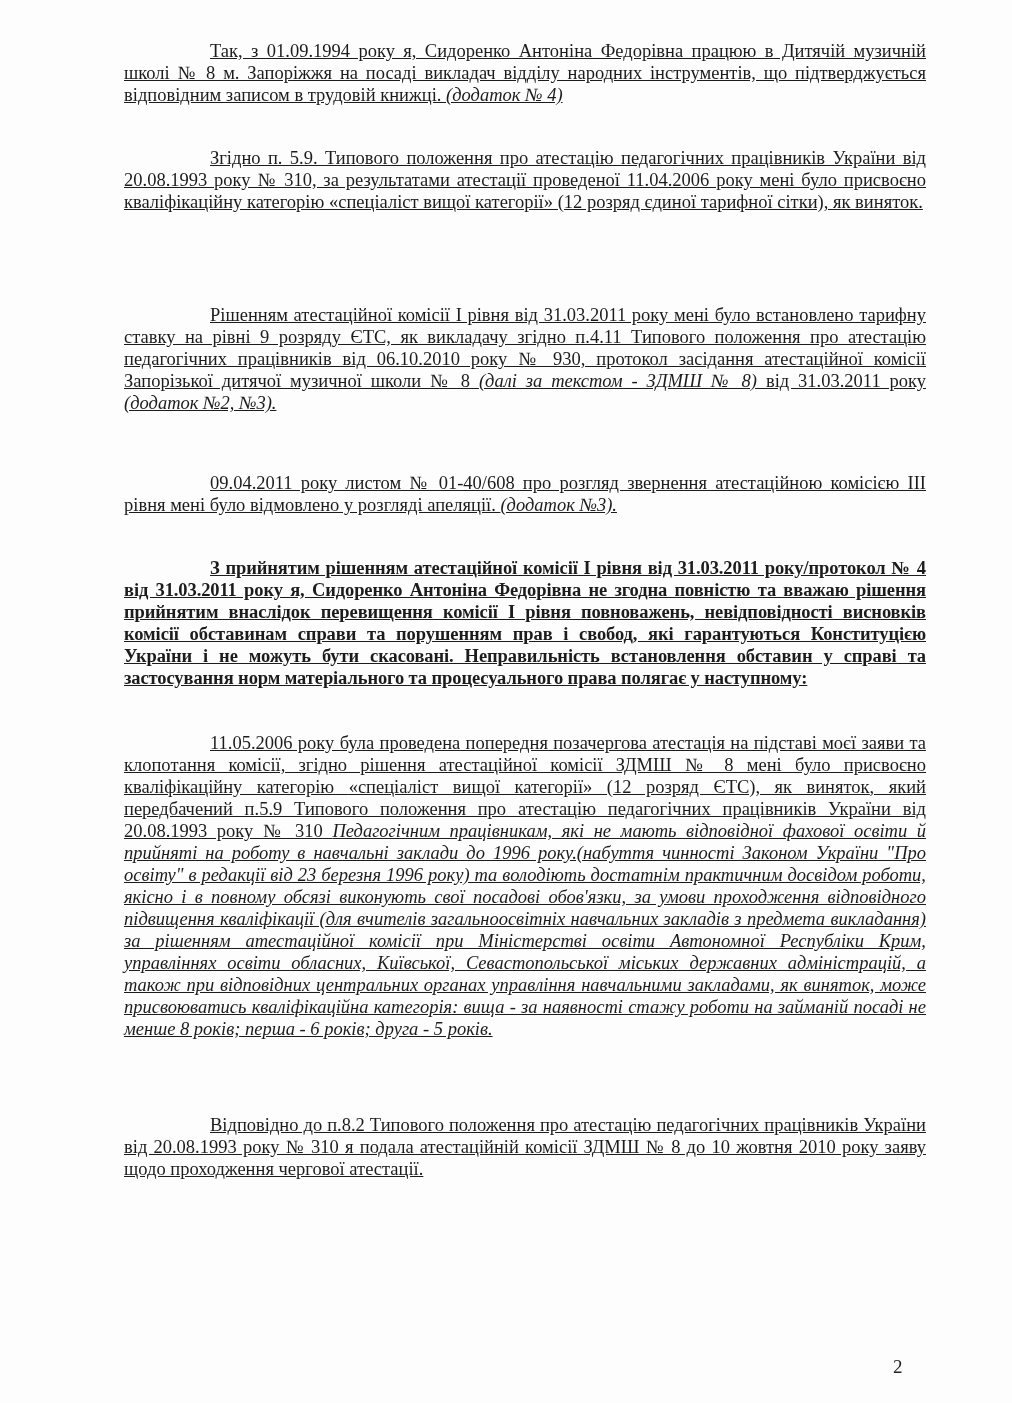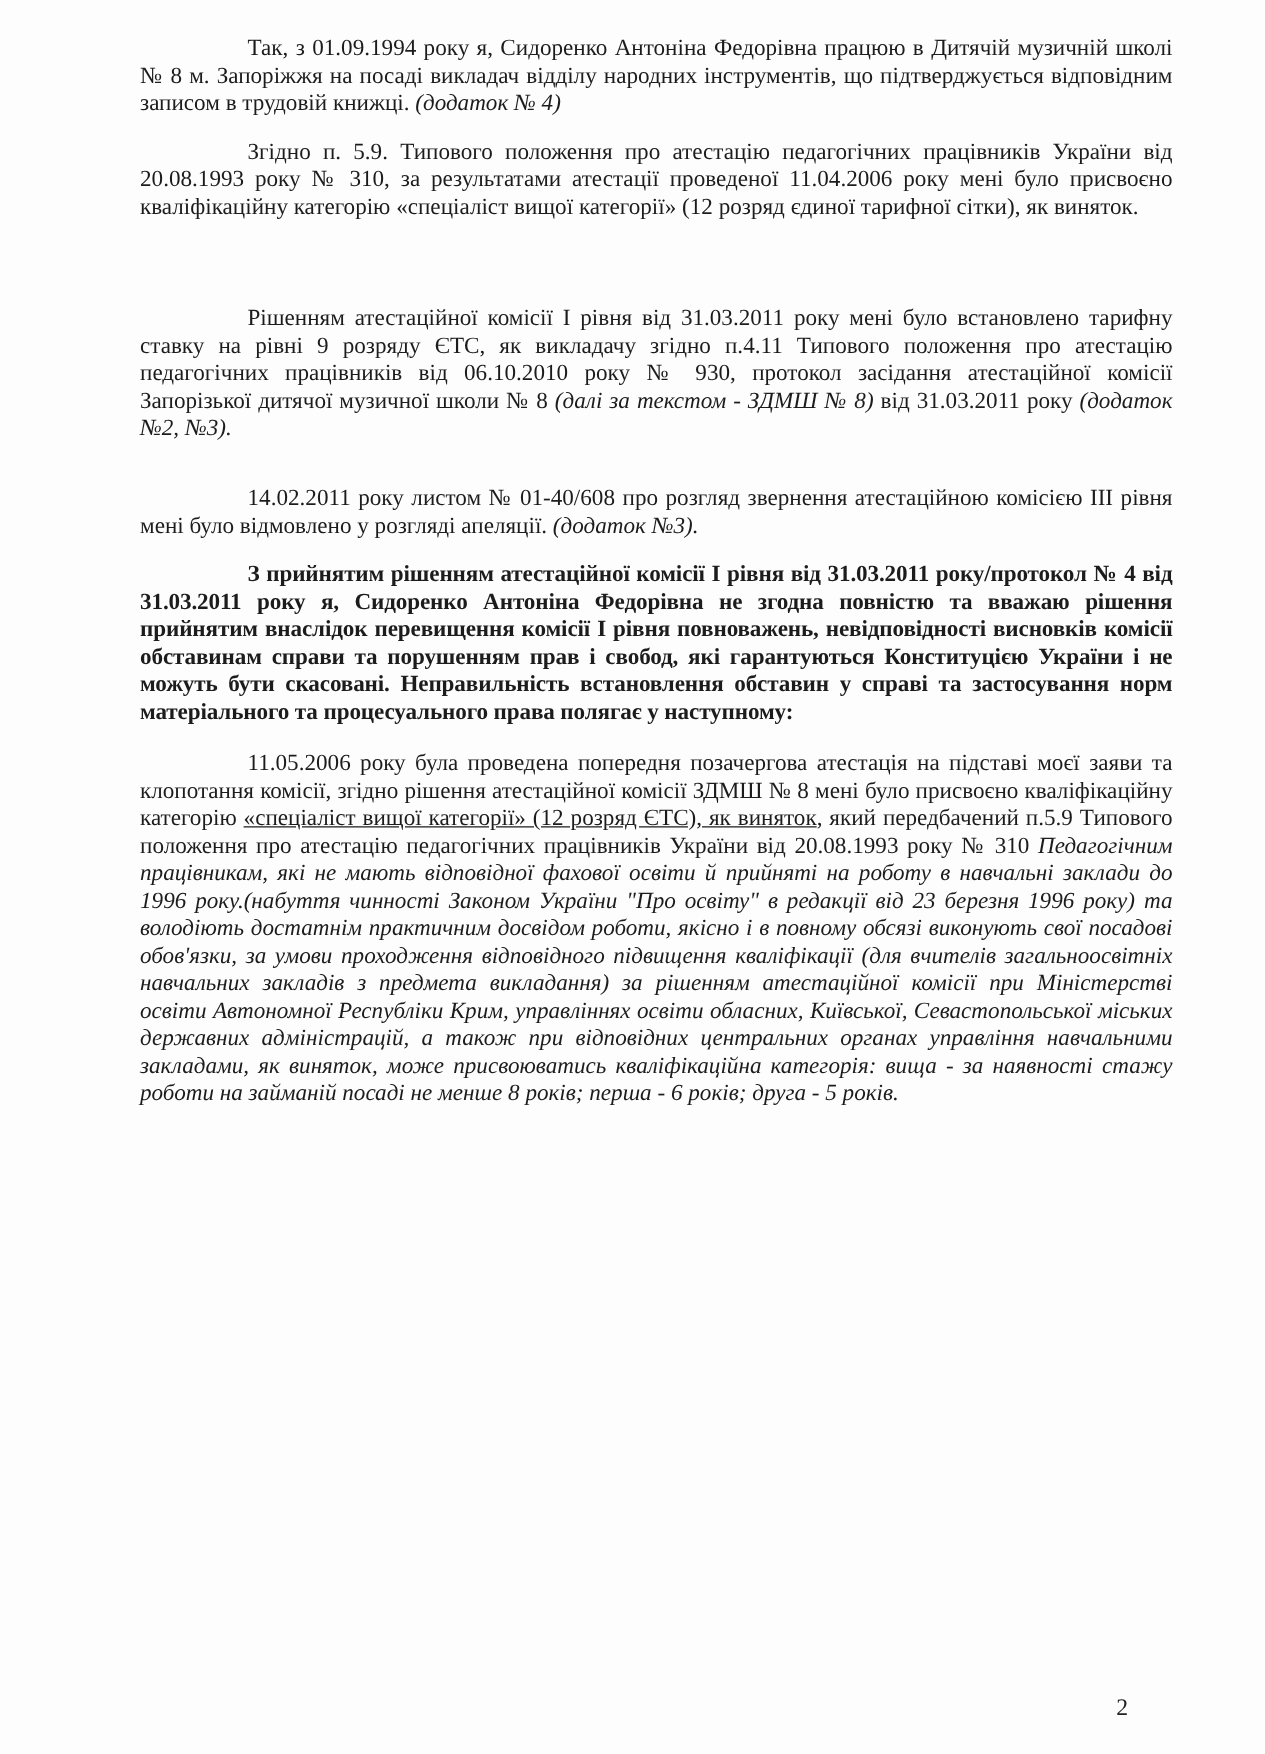--- a/index.html
+++ b/index.html
@@ -3,21 +3,21 @@
   <meta charset="utf-8">
   <style>
     html, body { margin: 0; padding: 0; background: #fdfdfd; }
     body { width: 1012px; height: 1403px; position: relative; overflow: hidden; }
     .page {
       position: absolute; left: 112px; top: 28px; width: 826px;
       font-family: "Liberation Serif", "DejaVu Serif", serif;
       font-size: 18.5px; line-height: 22px; color: #1c1c1c;
       text-align: justify;
     }
-    .para { margin: 0; text-indent: 86px; }
+    .para { margin: 12px; text-indent: 86px; text-decoration: underline; }
     .i { font-style: italic; }
     .u { text-decoration: underline; }
     .gap-s { height: 17px; }
     .gap-m { height: 19px; }
     .gap-l { height: 50px; }
     .para.bold { font-weight: bold; letter-spacing: -0.1px; }
     .page-number {
       position: absolute; left: 893px; top: 1356px;
       font-family: "Liberation Serif", "DejaVu Serif", serif;
       font-size: 19px; color: #222;
@@ -35,27 +35,30 @@
     <span>Згідно п. 5.9. Типового положення про атестацію педагогічних працівників України від 20.08.1993 року № 310, за результатами атестації проведеної 11.04.2006 року мені було присвоєно кваліфікаційну категорію «спеціаліст вищої категорії» (12 розряд єдиної тарифної сітки), як виняток.</span>
   </p>
   <div class="gap-l"></div>
   <div class="gap-s"></div>
   <p class="para">
     <span>Рішенням атестаційної комісії І рівня від 31.03.2011 року мені було встановлено тарифну ставку на рівні 9 розряду ЄТС, як викладачу згідно п.4.11 Типового положення про атестацію педагогічних працівників від 06.10.2010 року № 930, протокол засідання атестаційної комісії Запорізької дитячої музичної школи № 8 </span><span class="i">(далі за текстом - ЗДМШ № 8)</span><span> від 31.03.2011 року </span><span class="i">(додаток №2, №3).</span>
   </p>
   <div class="gap-s"></div>
   <div class="gap-s"></div>
   <p class="para">
-    <span>14.02.2011 року листом № 01-40/608 про розгляд звернення атестаційною комісією ІІІ рівня мені було відмовлено у розгляді апеляції. </span><span class="i">(додаток №3).</span>
+    <span>09.04.2011 року листом № 01-40/608 про розгляд звернення атестаційною комісією ІІІ рівня мені було відмовлено у розгляді апеляції. </span><span class="i">(додаток №3).</span>
   </p>
   <div class="gap-s"></div>
   <p class="para bold">
     <span>З прийнятим рішенням атестаційної комісії І рівня від 31.03.2011 року/протокол № 4 від 31.03.2011 року  я, Сидоренко Антоніна Федорівна не згодна повністю та вважаю рішення прийнятим внаслідок перевищення комісії І рівня повноважень, невідповідності висновків комісії обставинам справи та порушенням прав і свобод, які гарантуються Конституцією України і не  можуть  бути скасовані. Неправильність встановлення обставин у справі та застосування норм матеріального та процесуального права полягає у наступному:</span>
   </p>
   <div class="gap-m"></div>
   <p class="para">
     <span>11.05.2006 року була проведена попередня позачергова атестація на підставі моєї заяви та клопотання комісії, згідно рішення атестаційної комісії ЗДМШ № 8 мені було присвоєно кваліфікаційну категорію </span><span class="u">«спеціаліст вищої категорії» (12 розряд ЄТС), як виняток</span><span>, який передбачений п.5.9 Типового положення про атестацію педагогічних працівників України від 20.08.1993 року № 310 </span><span class="i">Педагогічним  працівникам, які не мають відповідної фахової освіти й прийняті на роботу в навчальні заклади до 1996 року.(набуття чинності Законом України "Про освіту" в редакції від 23 березня 1996 року) та володіють достатнім практичним досвідом роботи, якісно і в повному обсязі виконують свої посадові обов'язки, за умови проходження відповідного підвищення кваліфікації (для вчителів загальноосвітніх навчальних закладів з предмета викладання) за рішенням атестаційної комісії при Міністерстві освіти Автономної Республіки Крим, управліннях освіти обласних, Київської, Севастопольської міських державних адміністрацій, а також при відповідних центральних органах управління навчальними закладами, як виняток, може присвоюватись кваліфікаційна категорія: вища - за наявності стажу роботи на займаній посаді не менше 8 років; перша - 6 років; друга - 5 років.</span>
   </p>
   <div class="gap-l"></div>
+  <p class="para">
+    <span>Відповідно до п.8.2 Типового положення про атестацію педагогічних працівників України від 20.08.1993 року № 310 я подала атестаційній комісії ЗДМШ № 8 до 10 жовтня 2010 року заяву щодо проходження чергової атестації.</span>
+  </p>
   <div class="gap-s"></div>
 </div>
 
 <div class="page-number">2</div>
 
 </body></html>

